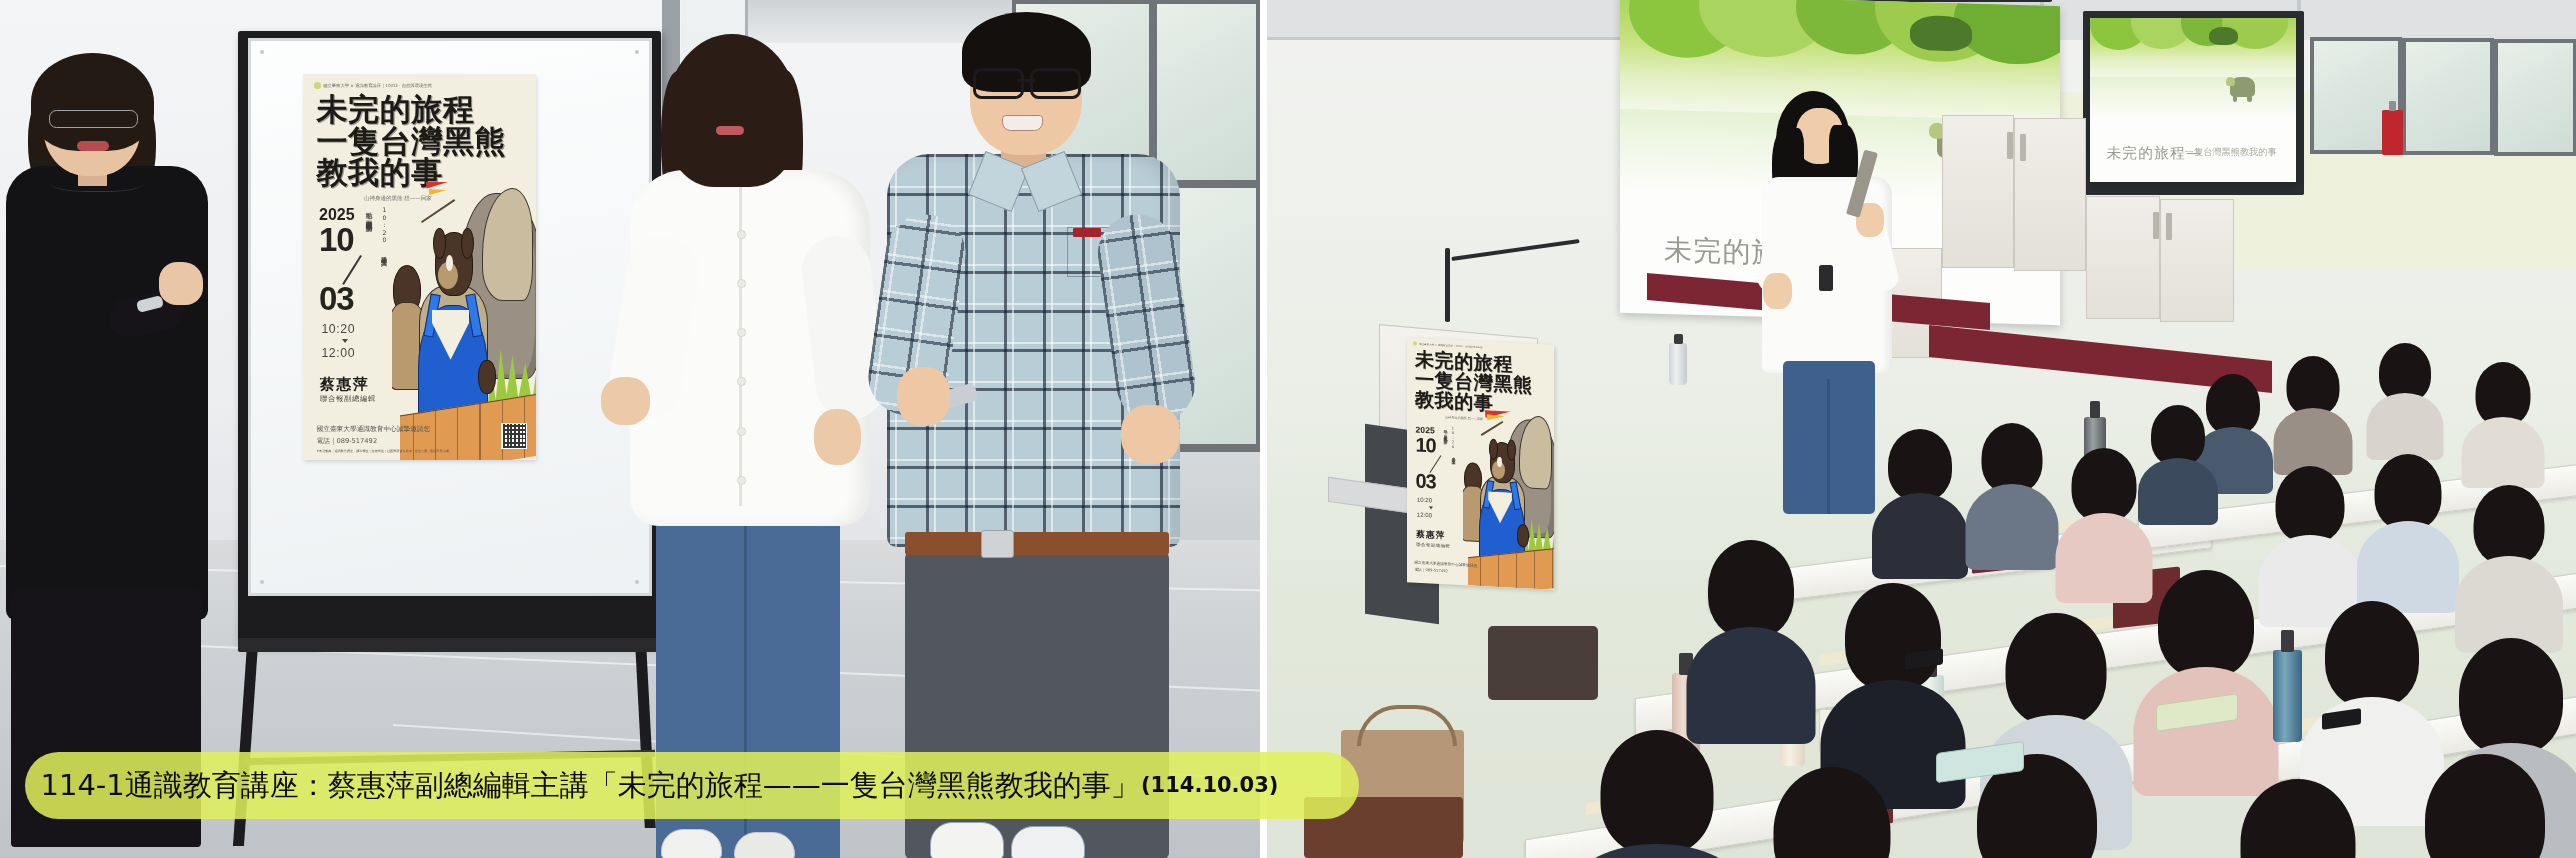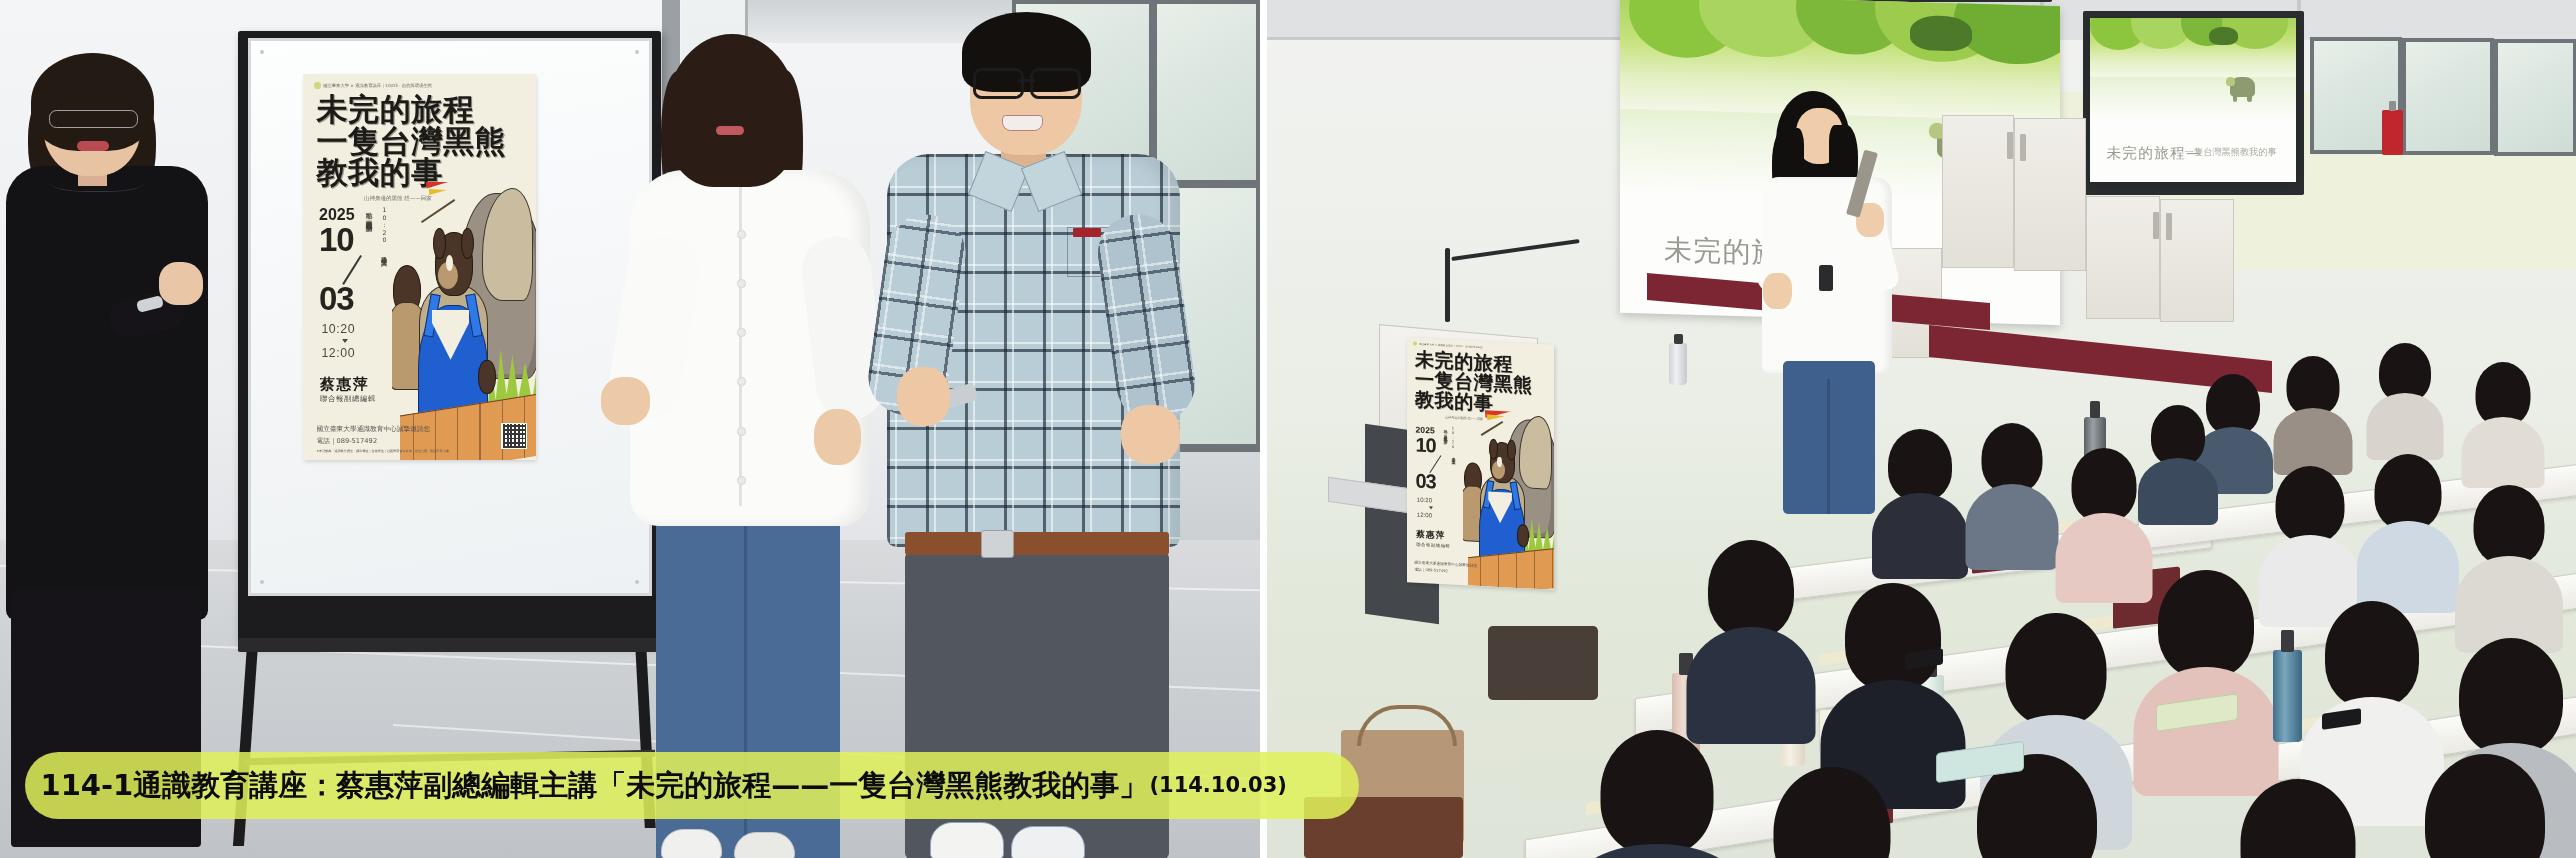--- a/index.html
+++ b/index.html
@@ -266,21 +266,21 @@
   #spk .arm{position:absolute;background:#fbfbf9;border-radius:12.3px;}
   #spk .hand{position:absolute;background:#f0cdaa;border-radius:40%;}
 
   .fireext{position:absolute;background:#c0272d;border-radius:1.8px;}
   .fireext i{position:absolute;left:34%;top:-20%;width:32%;height:22%;background:#8f8f92;border-radius:1.2px;}
 
   
   #caption-banner{position:absolute;left:24.5px;top:752px;width:1334px;height:67px;
       background:rgba(223,240,90,.86);border-radius:34px;
       display:flex;align-items:center;padding:0 16px;box-sizing:border-box;z-index:60;}
-  #caption-text{color:#0c0c0c;font-size:29px;font-weight:bold;white-space:nowrap;line-height:1;
+  #caption-text{color:#0c0c0c;font-size:29px;font-weight:normal;white-space:nowrap;line-height:1;
       font-family:"DejaVu Sans","Liberation Sans",sans-serif;}
 </style>
 </head>
 <body>
 
 <div id="stage">
 
   <div class="photo" id="photo-left">
     <div class="lp-wall"></div>
     <div class="lp-ceil"></div>

